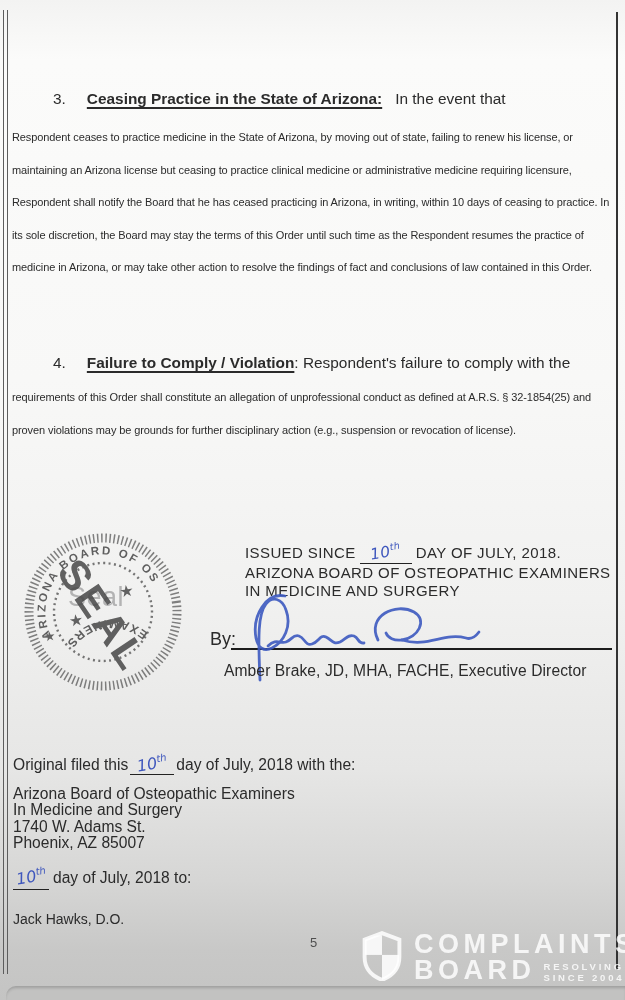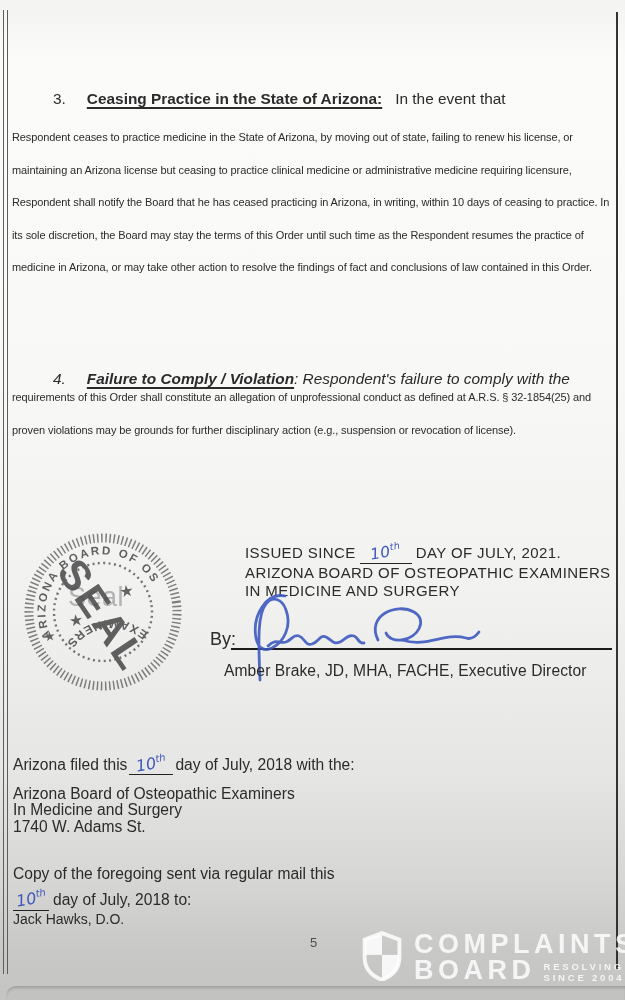--- a/index.html
+++ b/index.html
@@ -69,21 +69,21 @@
 <div class="page">
 
   <div class="rule-left"></div>
   <div class="rule-right"></div>
 
   <div class="lead" style="top:89px;">
     <span class="pnum">3.</span><span class="phead">Ceasing Practice in the State of Arizona:</span><span class="lead-gap">In the event that</span>
   </div>
   <div class="pbody" style="top:121px;">Respondent ceases to practice medicine in the State of Arizona, by moving out of state, failing to renew his license, or maintaining an Arizona license but ceasing to practice clinical medicine or administrative medicine requiring licensure, Respondent shall notify the Board that he has ceased practicing in Arizona, in writing, within 10 days of ceasing to practice. In its sole discretion, the Board may stay the terms of this Order until such time as the Respondent resumes the practice of medicine in Arizona, or may take other action to resolve the findings of fact and conclusions of law contained in this Order.</div>
 
-  <div class="lead" style="top:369px;font-style:italic;">
+  <div class="lead" style="top:353px;">
     <span class="pnum">4.</span><span class="phead">Failure to Comply / Violation</span><span>: Respondent's failure to comply with the</span>
   </div>
   <div class="pbody" style="top:381px;">requirements of this Order shall constitute an allegation of unprofessional conduct as defined at A.R.S. § 32-1854(25) and proven violations may be grounds for further disciplinary action (e.g., suspension or revocation of license).</div>
 
   <div class="seal-wrap">
     <div class="seal-placeholder">Seal</div>
     <svg class="seal-svg" width="182" height="186" viewBox="0 0 182 186">
       <g transform="rotate(-8 90 92)" opacity="0.85">
         <circle cx="90" cy="92" r="74" fill="none" stroke="#454545" stroke-width="9" stroke-dasharray="1.5 2.6" opacity="0.78"></circle>
         <circle cx="90" cy="92" r="49" fill="none" stroke="#454545" stroke-width="2.4" stroke-dasharray="2 3.4" opacity="0.85"></circle>
@@ -100,50 +100,50 @@
         <text x="0" y="0" transform="translate(89,95) rotate(64)" text-anchor="middle" dominant-baseline="central" font-size="42" font-weight="bold" letter-spacing="3" fill="#474747" font-family="Liberation Sans, sans-serif">SEAL</text>
         <text x="28" y="113" font-size="13" fill="#4a4a4a">★</text>
         <text x="55" y="102" font-size="16" fill="#4a4a4a">★</text>
         <text x="109" y="80" font-size="16" fill="#4a4a4a">★</text>
       </g>
     </svg>
   </div>
 
   <div class="issued">
     <div>
-      <span>ISSUED SINCE</span><span class="blank blank-issued"><span class="hand"><span>10</span><sup>th</sup></span></span><span>DAY OF JULY, 2021.</span>
+      <span>ISSUED SINCE</span><span class="blank blank-issued"><span class="hand"><span>10</span><sup>th</sup></span></span><span>DAY OF JULY, 2018.</span>
     </div>
     <div>ARIZONA BOARD OF OSTEOPATHIC EXAMINERS</div>
     <div>IN MEDICINE AND SURGERY</div>
   </div>
 
   <div class="by-row">By:</div>
   <div class="sig-underline"></div>
   <svg class="signature-svg" width="255" height="102" viewBox="0 0 255 102">
     <g fill="none" stroke="#3d5ac0" stroke-width="2.8" stroke-linecap="round" opacity="0.9">
       <path d="M 57 6 C 38 2 24 26 28 48 C 30 58 36 62 44 58 C 56 52 64 36 58 20 C 54 8 44 6 38 14 C 30 24 30 46 32 90"></path>
       <path d="M 40 56 C 48 48 52 54 58 52 C 64 50 65 44 71 46 C 77 48 77 56 84 54 C 91 52 92 44 98 47 C 104 50 105 55 112 52 C 118 49 120 44 126 46 C 131 48 130 54 136 53"></path>
       <path d="M 150 50 C 138 26 168 12 186 22 C 200 30 190 48 174 50 C 166 51 160 48 158 43"></path>
       <path d="M 174 50 C 200 58 216 42 238 48 C 244 50 248 46 251 42"></path>
     </g>
   </svg>
   <div class="signer">Amber Brake, JD, MHA, FACHE, Executive Director</div>
 
   <div class="orig-filed">
-    <span>Arizona filed this</span><span class="blank blank-orig"><span class="hand"><span>10</span><sup>th</sup></span></span><span>day of July, 2018 with the:</span>
+    <span>Original filed this</span><span class="blank blank-orig"><span class="hand"><span>10</span><sup>th</sup></span></span><span>day of July, 2018 with the:</span>
   </div>
 
   <div class="addr">
     <div>Arizona Board of Osteopathic Examiners</div>
     <div>In Medicine and Surgery</div>
     <div>1740 W. Adams St.</div>
+    <div>Phoenix, AZ 85007</div>
   </div>
 
   <div class="copy-block">
-    <div>Copy of the foregoing sent via regular mail this</div>
     <div>
       <span class="blank blank-copy"><span class="hand"><span>10</span><sup>th</sup></span></span><span>day of July, 2018 to:</span>
     </div>
   </div>
 
   <div class="jack">Jack Hawks, D.O.</div>
 
   <div class="pgnum">5</div>
 
   <div class="wm">

